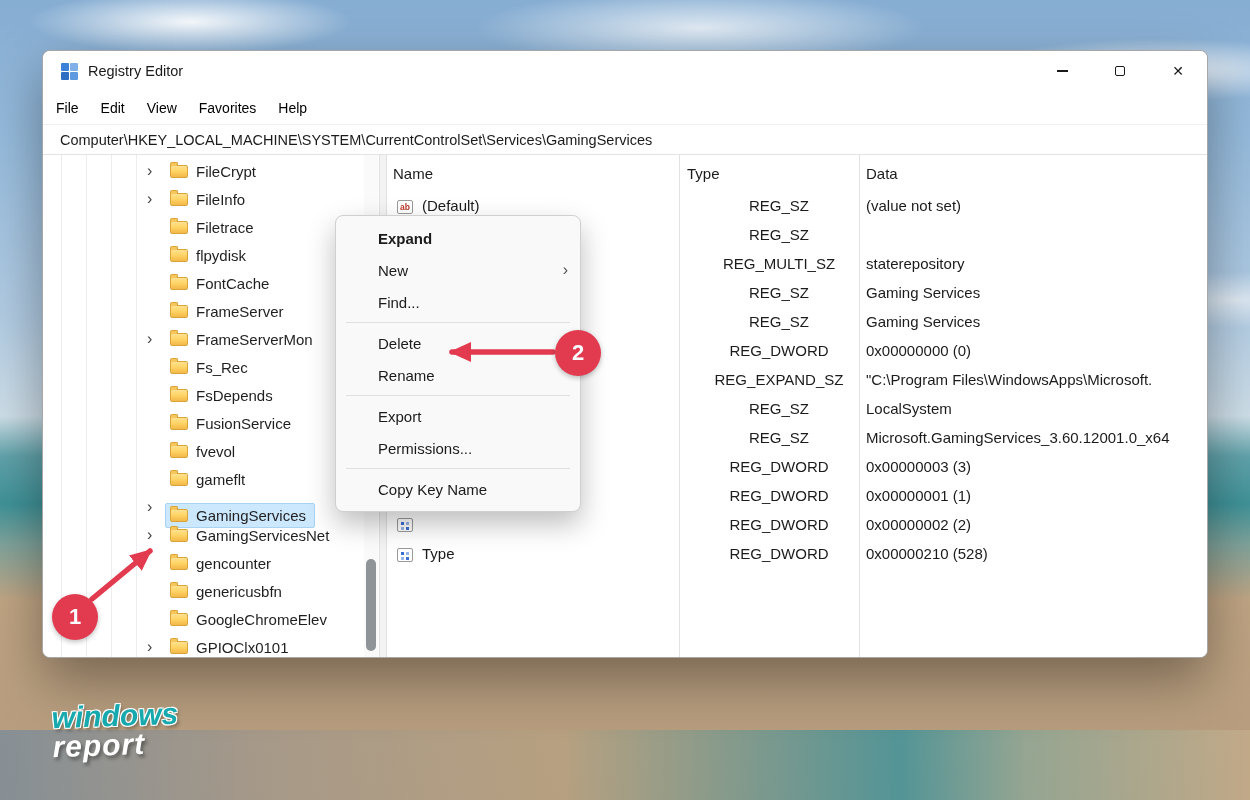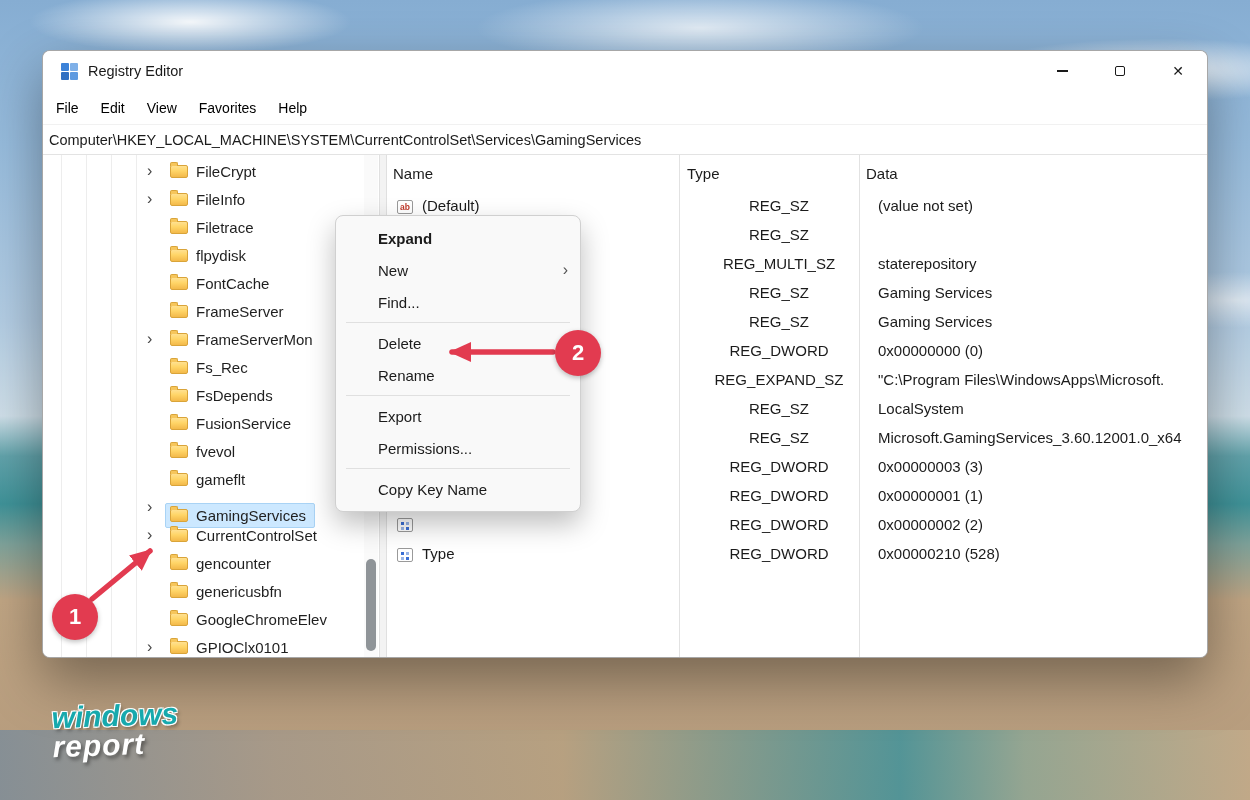--- a/index.html
+++ b/index.html
@@ -39,21 +39,21 @@
   .caption-buttons{ margin-left:auto; display:flex; height:100%; }
   .cap-btn{ width:58px; height:100%; display:flex; align-items:center; justify-content:center; cursor:default; }
   .min-glyph{ width:11px; height:1.5px; background:#1a1a1a; display:block; }
   .max-glyph{ width:10px; height:10px; border:1.3px solid #1a1a1a; border-radius:2px; display:block; }
   .close-glyph{ font-size:14px; color:#1a1a1a; line-height:1; }
 
   .menubar{ height:34px; display:flex; align-items:center; padding-left:2px;
     font-size:14px; color:#000000; border-bottom:1px solid #f1f1f1; }
   .menu-item{ padding:0 11px; }
 
-  .addressbar{ height:30px; display:flex; align-items:center; padding-left:6px;
+  .addressbar{ height:30px; display:flex; align-items:center; padding-left:17px;
     font-size:14.5px; color:#1b1b1b; border-bottom:1px solid #e3e3e3; white-space:nowrap; }
 
   .content{ position:relative; display:flex; height:578px; }
 
   
   .treepane{ position:relative; width:336px; height:100%; overflow:hidden; background:#fff; }
   .tree-guide{ position:absolute; top:0; height:562px; width:1px; background:#ededed; }
   .tree-list{ position:absolute; left:0; top:2px; right:16px; height:562px; overflow:hidden; }
   .tree-item{ display:flex; align-items:center; height:28px; padding-left:104px; white-space:nowrap; }
   .chevron{ width:18px; font-size:16px; color:#454545; flex:0 0 18px; line-height:1; }
@@ -78,21 +78,21 @@
   .sep1{ left:292px; } .sep2{ left:472px; }
   .list-header{ display:flex; height:36px; align-items:center; font-size:15px; color:#1b1b1b; }
   .hcell{ white-space:nowrap; overflow:hidden; }
   .hcell.name{ width:292px; padding-left:6px; }
   .hcell.type{ width:180px; padding-left:8px; }
   .hcell.data{ flex:1; padding-left:7px; }
   .lrow{ display:flex; height:29px; align-items:center; font-size:15px; color:#1b1b1b; }
   .cell{ white-space:nowrap; overflow:hidden; }
   .cell.name{ width:292px; padding-left:10px; display:flex; align-items:flex-end; }
   .cell.type{ width:180px; padding-left:20px;text-align:center; }
-  .cell.data{ flex:1; padding-left:19px; }
+  .cell.data{ flex:1; padding-left:7px; }
   .vicon{ position:relative; width:16px; height:14px; margin-right:9px; flex:0 0 16px;
     border:1px solid #9a9a9a; background:#fff; border-radius:2px;
     font-size:8.5px; font-weight:bold; color:#c0392b; text-align:center; line-height:12px; }
   .vicon.dword{ color:transparent; }
   .vicon.dword::before{ content:""; position:absolute; left:3px; top:3px; width:3px; height:3px;
     background:#3b6fd4; box-shadow:5px 0 0 #9ab6e8, 0 5px 0 #9ab6e8, 5px 5px 0 #3b6fd4; }
   .list-hscroll{ position:absolute; left:0; bottom:0; width:100%; height:16px; background:#fafafa; border-top:1px solid #ececec; }
   .list-hscroll .thumb{ position:absolute; left:8px; top:3px; width:706px; height:10px; background:#b3b3b3; border-radius:5px; }
 
   
@@ -299,21 +299,21 @@
       <span class="tree-label">GamingServices</span>
     </span>
   </div>
 
   <div class="tree-item">
     <span class="chevron">›</span>
     <span class="item-inner">
       <span class="folder">
                   <i></i>
                 </span>
-      <span class="tree-label">CurrentControlSet</span>
+      <span class="tree-label">GamingServicesNet</span>
     </span>
   </div>
 
   <div class="tree-item">
     <span class="chevron" style="visibility: hidden;">›</span>
     <span class="item-inner">
       <span class="folder">
                   <i></i>
                 </span>
       <span class="tree-label">gencounter</span>

